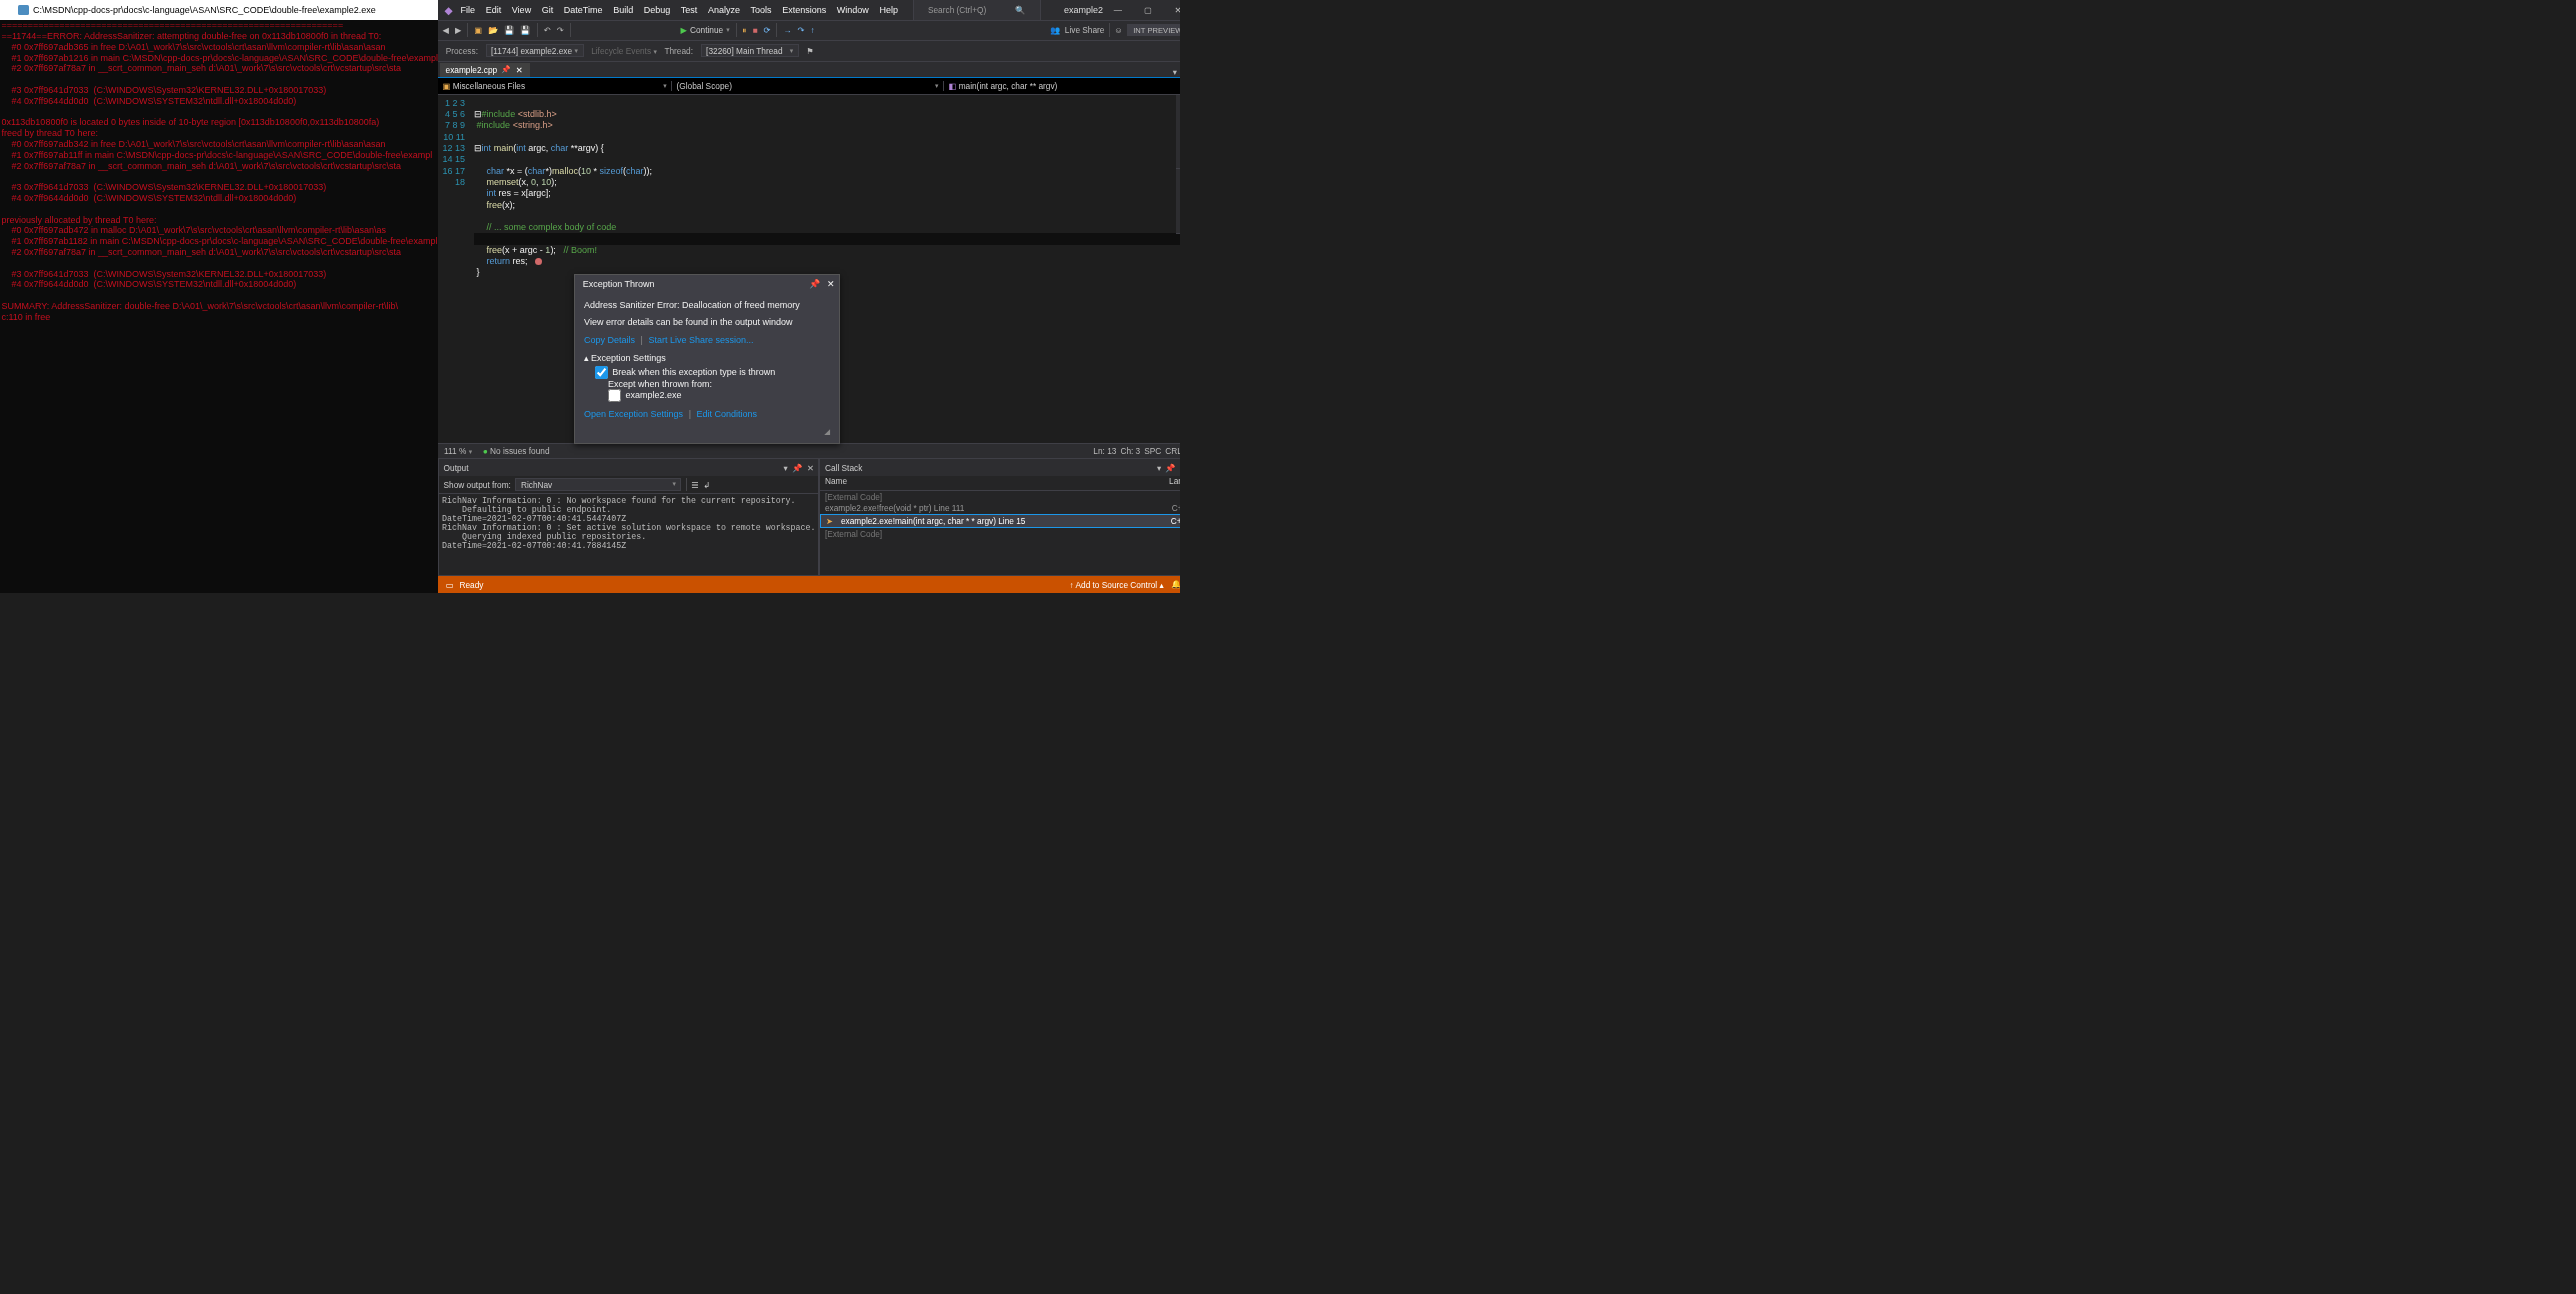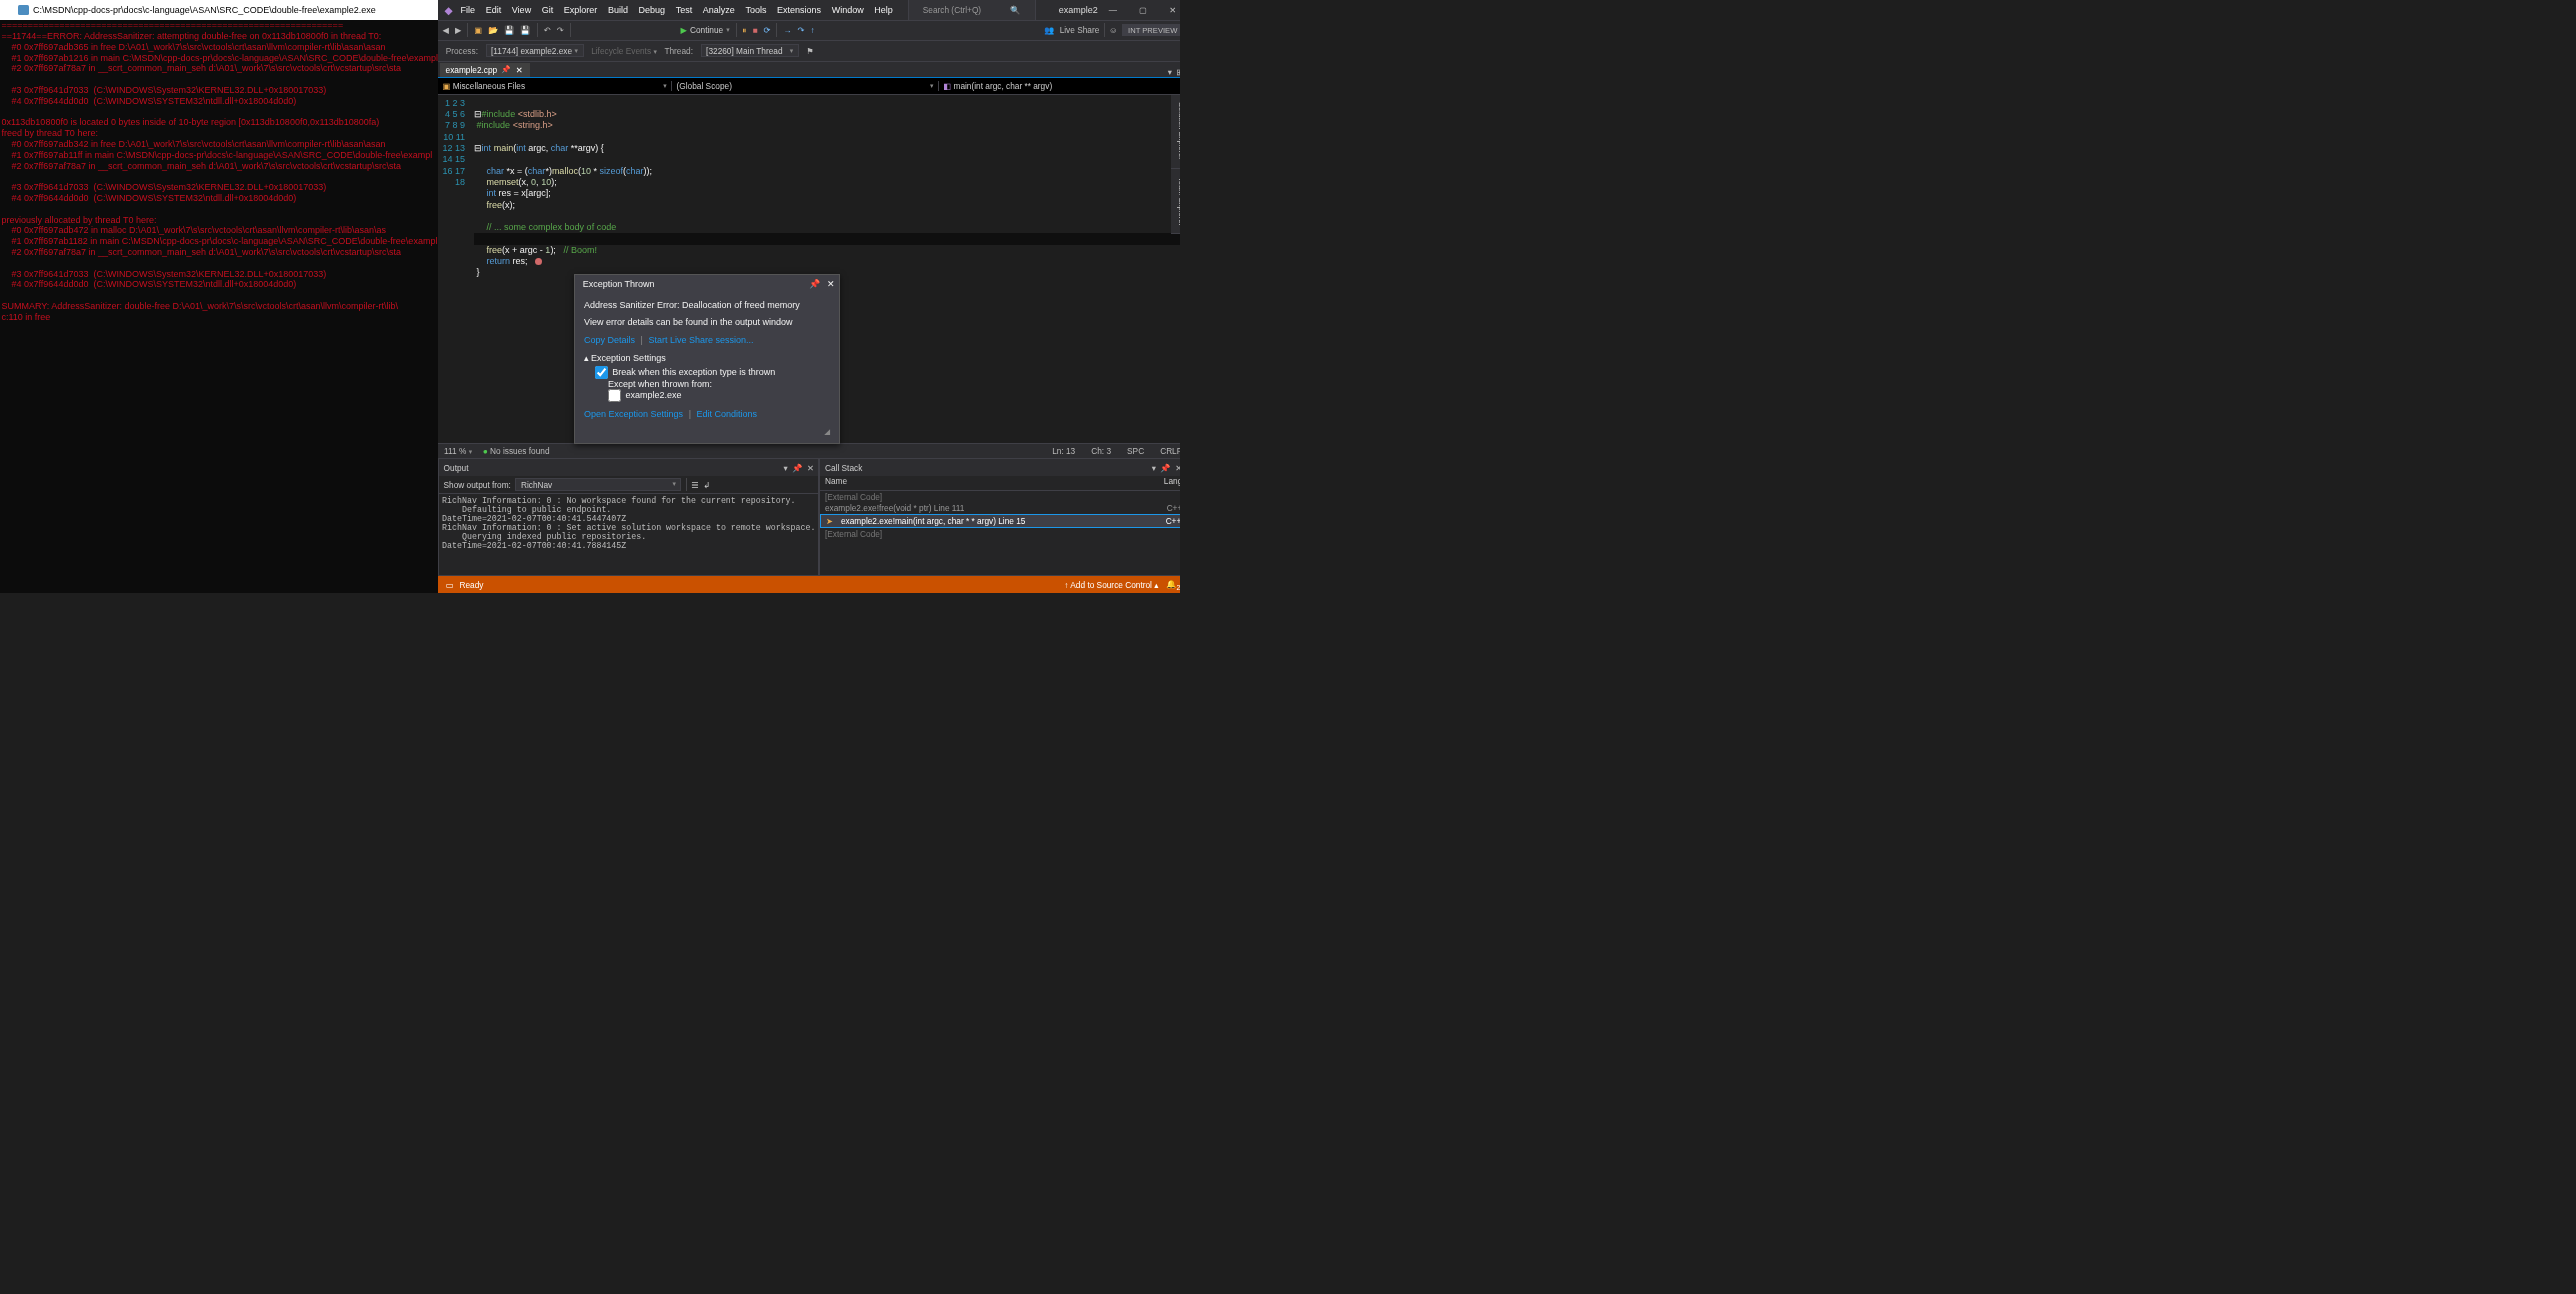--- a/index.html
+++ b/index.html
@@ -64,21 +64,21 @@
 .exc-popup .hdr .title { flex:1; }
 .exc-popup .body { padding:6px 9px 7.6px 9px; background:#3f3f46; display:flex; flex-direction:column; gap:7.6px;}
 .exc-popup .link { color:#1c97ea; cursor:pointer; }
 .exc-popup .sep { color:#888; margin:0 3px;}
 .exc-popup label { display:flex; align-items:center; gap:4.5px; font-size:9px;}
 .exc-popup input[type=checkbox] { accent-color:#1c97ea; }
 
 
 .ed-status { height:15px; background:#2d2d30; display:flex; align-items:center; font-size:8.3px; color:#bbb; padding:0 6px; gap:10.6px; border-top:0.8px solid #3f3f46;}
 .ed-status .ok { color:#4ec94e; }
-.ed-status .right { margin-left:auto; display:flex; gap:16px; }
+.ed-status .right { margin-left:auto; display:flex; gap:4px; }
 
 
 .toolrow { display:flex; height: 118px; }
 .toolwin { display:flex; flex-direction:column; background:#252526; border:0.8px solid #3f3f46; }
 .toolwin .tw-hdr { height:16.6px; display:flex; align-items:center; padding:0 4.5px; font-size:8.3px; color:#ccc; background:#2d2d30; }
 .toolwin .tw-hdr .btns { margin-left:auto; display:flex; gap:4.5px; color:#bbb;}
 .output { flex: 0 0 354px; }
 .output .tw-sub { height:18px; display:flex; align-items:center; gap:4.5px; padding:0 4.5px; font-size:8.3px; color:#ccc; border-bottom:0.8px solid #3f3f46;}
 .output .sel { background:#333337; border:0.8px solid #3f3f46; padding:0.8px 4.5px; min-width:166px; display:inline-flex; justify-content:space-between;}
 .output .out-body { flex:1; padding:1.5px 3px; font-size:8.3px; line-height:9px; white-space:pre; color:#bbb; overflow:auto;}
@@ -136,21 +136,21 @@
 
 <div class="vs">
 
   <div class="vs-titlebar">
     <div class="vs-logo">◆</div>
     <div class="vs-menu">
       <span>File</span>
       <span>Edit</span>
       <span>View</span>
       <span>Git</span>
-      <span>Explorer</span>
+      <span>DateTime</span>
       <span>Build</span>
       <span>Debug</span>
       <span>Test</span>
       <span>Analyze</span>
       <span>Tools</span>
       <span>Extensions</span>
       <span>Window</span>
       <span>Help</span>
     </div>
     <div class="vs-search">

